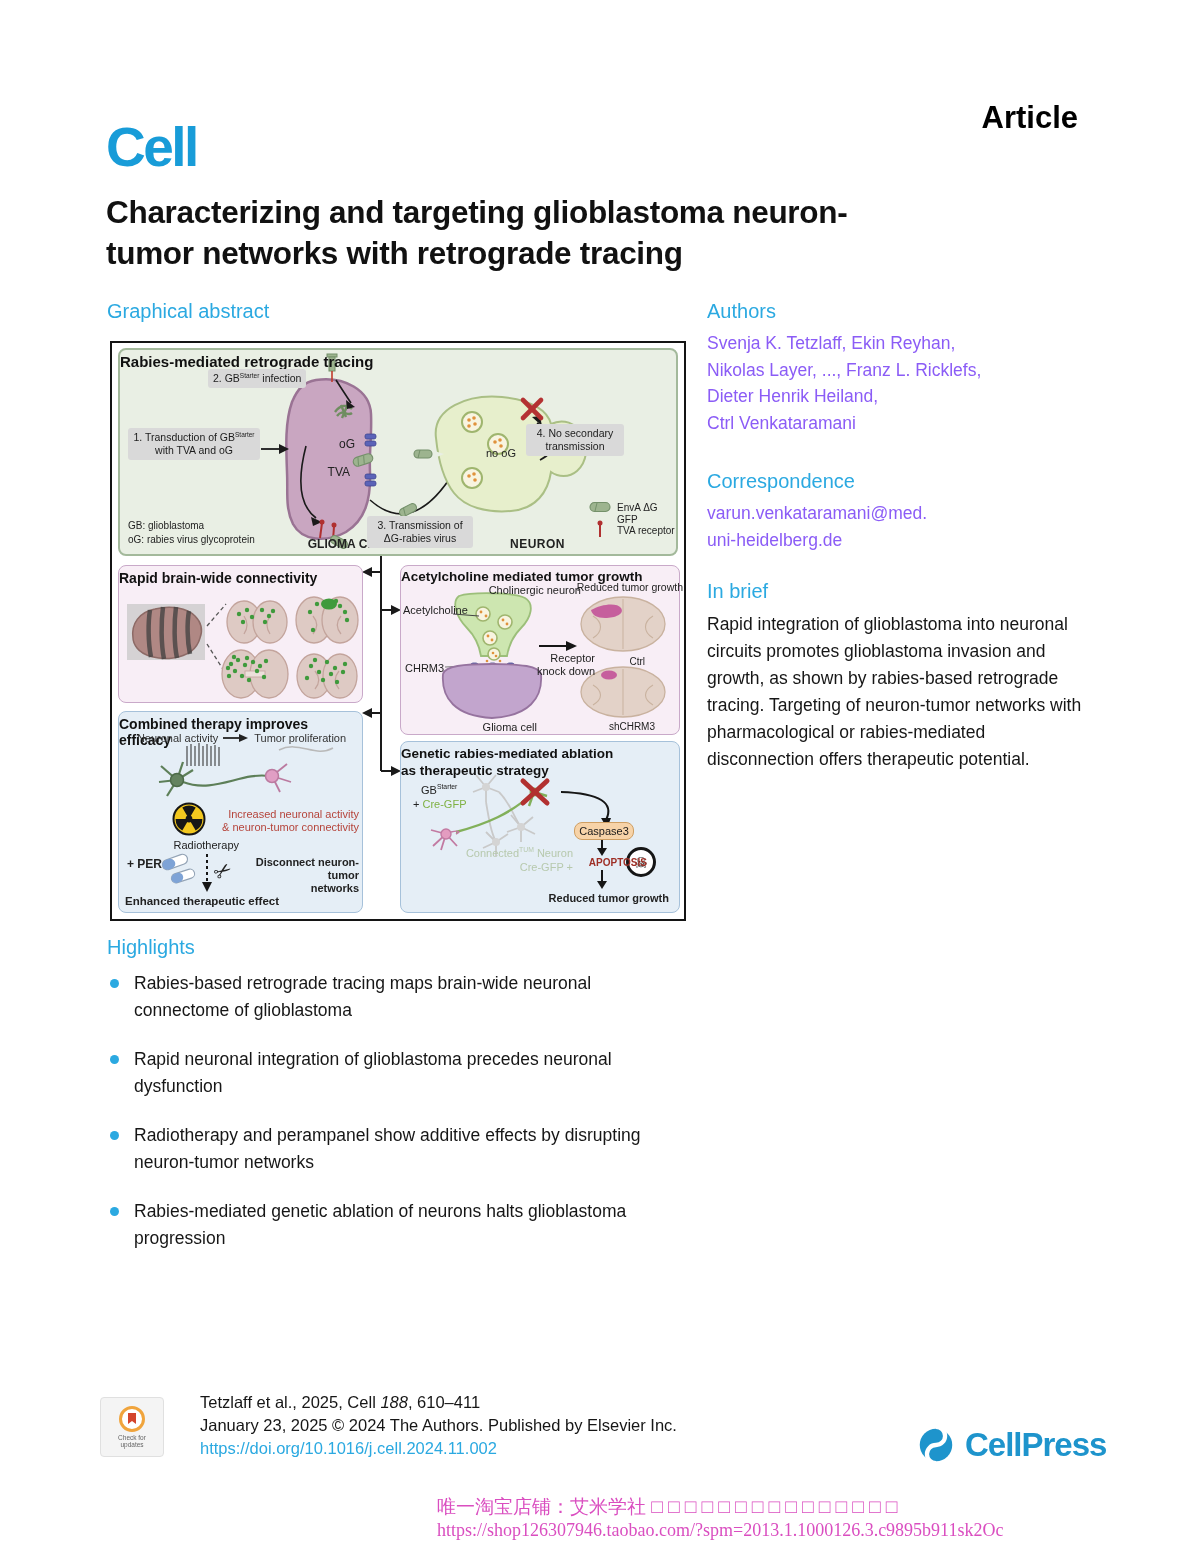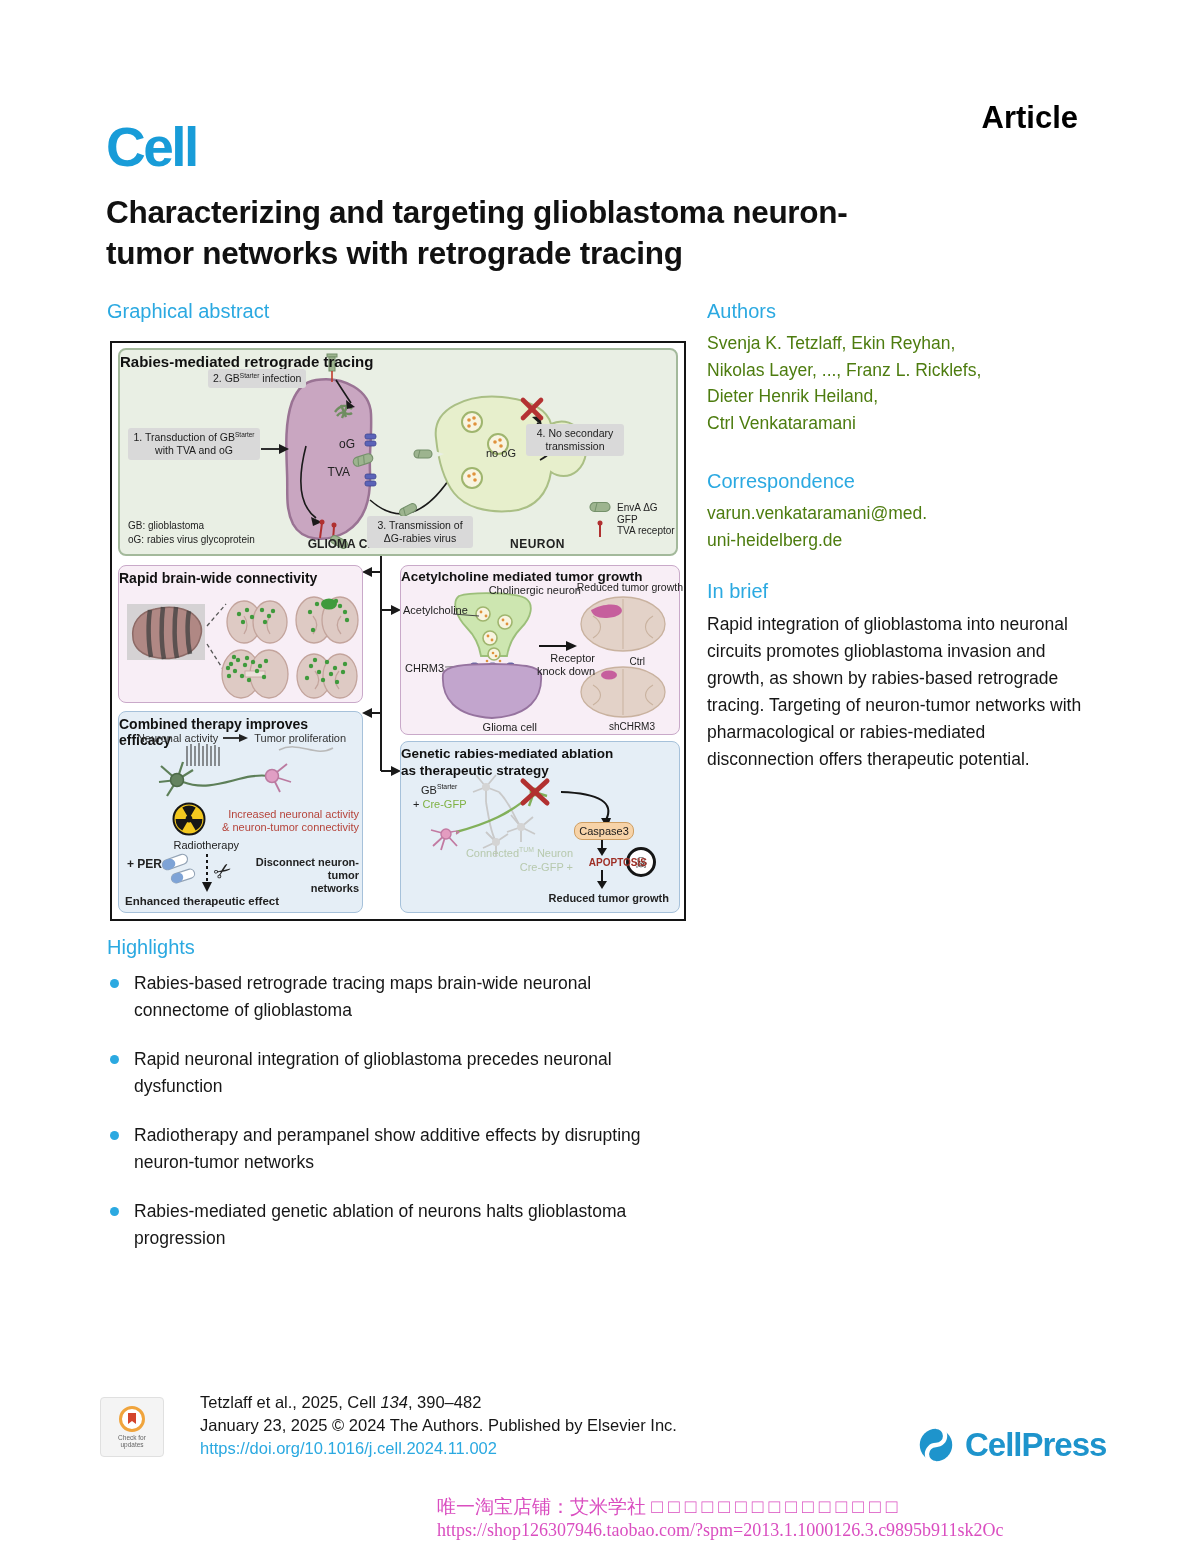--- a/index.html
+++ b/index.html
@@ -14,21 +14,21 @@
   .p-green{background:#e9efe4;border:2px solid #a3b99b}
   .p-pink{background:#f8eef6;border:1.5px solid #c9a9c9}
   .p-blue{background:#e5eef6;border:1.5px solid #a6c1da}
   .ptitle{position:absolute;left:0;right:0;text-align:left;font-weight:bold;color:#111}
   .lbl{position:absolute;font-size:11px;line-height:13px;color:#222}
   .sm{font-size:10px;line-height:12px}
   .gbox{position:absolute;background:#d9d9d9;border-radius:3px;font-size:10.5px;line-height:13px;
         text-align:center;color:#1c1c1c;padding:3px 5px;box-sizing:border-box}
   sup{font-size:0.62em;vertical-align:super;line-height:0}
   .fig-svg{position:absolute;left:0;top:0}
-  .authorline{font-size:17.5px;line-height:26.5px;color:#4d7c0f}
+  .authorline{font-size:17.5px;line-height:26.5px;color:#8b5cf6}
   .bodytext{font-size:17.5px;line-height:27px;color:#161616}
   .hl-item{position:relative;padding-left:27px;margin-bottom:22px;font-size:17.5px;line-height:27px;color:#161616}
   .hl-dot{position:absolute;left:3px;top:9px;width:9px;height:9px;border-radius:50%;background:#2BA9E1}
   .red-note{color:#b5443b}
   .apop{color:#9e2f26}
   .greened{color:#7fb143}
   .ghost{color:#b7c9ad}
   .wm{position:absolute;color:#DA4EC0}
   a{text-decoration:none}
 </style>
@@ -522,21 +522,21 @@
          display:flex;align-items:center;justify-content:center">
       <div style="width:8px;height:11px;background:#d4452c;clip-path:polygon(0 0,100% 0,100% 100%,50% 72%,0 100%)"></div>
     </div>
     <div style="font-size:6.5px;color:#666;margin-top:2px;text-align:center;line-height:7.5px">
       <span style="display:block">Check for</span>
       <span style="display:block">updates</span>
     </div>
   </div>
 
   <div class="abs" style="left:200px;top:1391px;font-size:16.5px;line-height:23px;color:#161616">
-    <div><span>Tetzlaff et al., 2025, Cell </span><i>134</i><span>, 390–482</span></div>
+    <div><span>Tetzlaff et al., 2025, Cell </span><i>188</i><span>, 610–411</span></div>
     <div>January 23, 2025 © 2024 The Authors. Published by Elsevier Inc.</div>
     <a href="#" class="accent">https://doi.org/10.1016/j.cell.2024.11.002</a>
   </div>
 
   <div class="abs" style="left:915px;top:1424px;display:flex;align-items:center;gap:8px">
     <svg width="42" height="42" viewBox="0 0 44 44">
       <circle cx="22" cy="22" r="17" fill="#1E94CC"></circle>
       <path d="M22,3 a9.5,9.5 0 0 1 0,19 a9.5,9.5 0 0 0 0,19" fill="none" stroke="#fff" stroke-width="4.5"></path>
     </svg>
     <span style="font-size:33px;font-weight:bold;color:#1E94CC;letter-spacing:-1px">CellPress</span>

